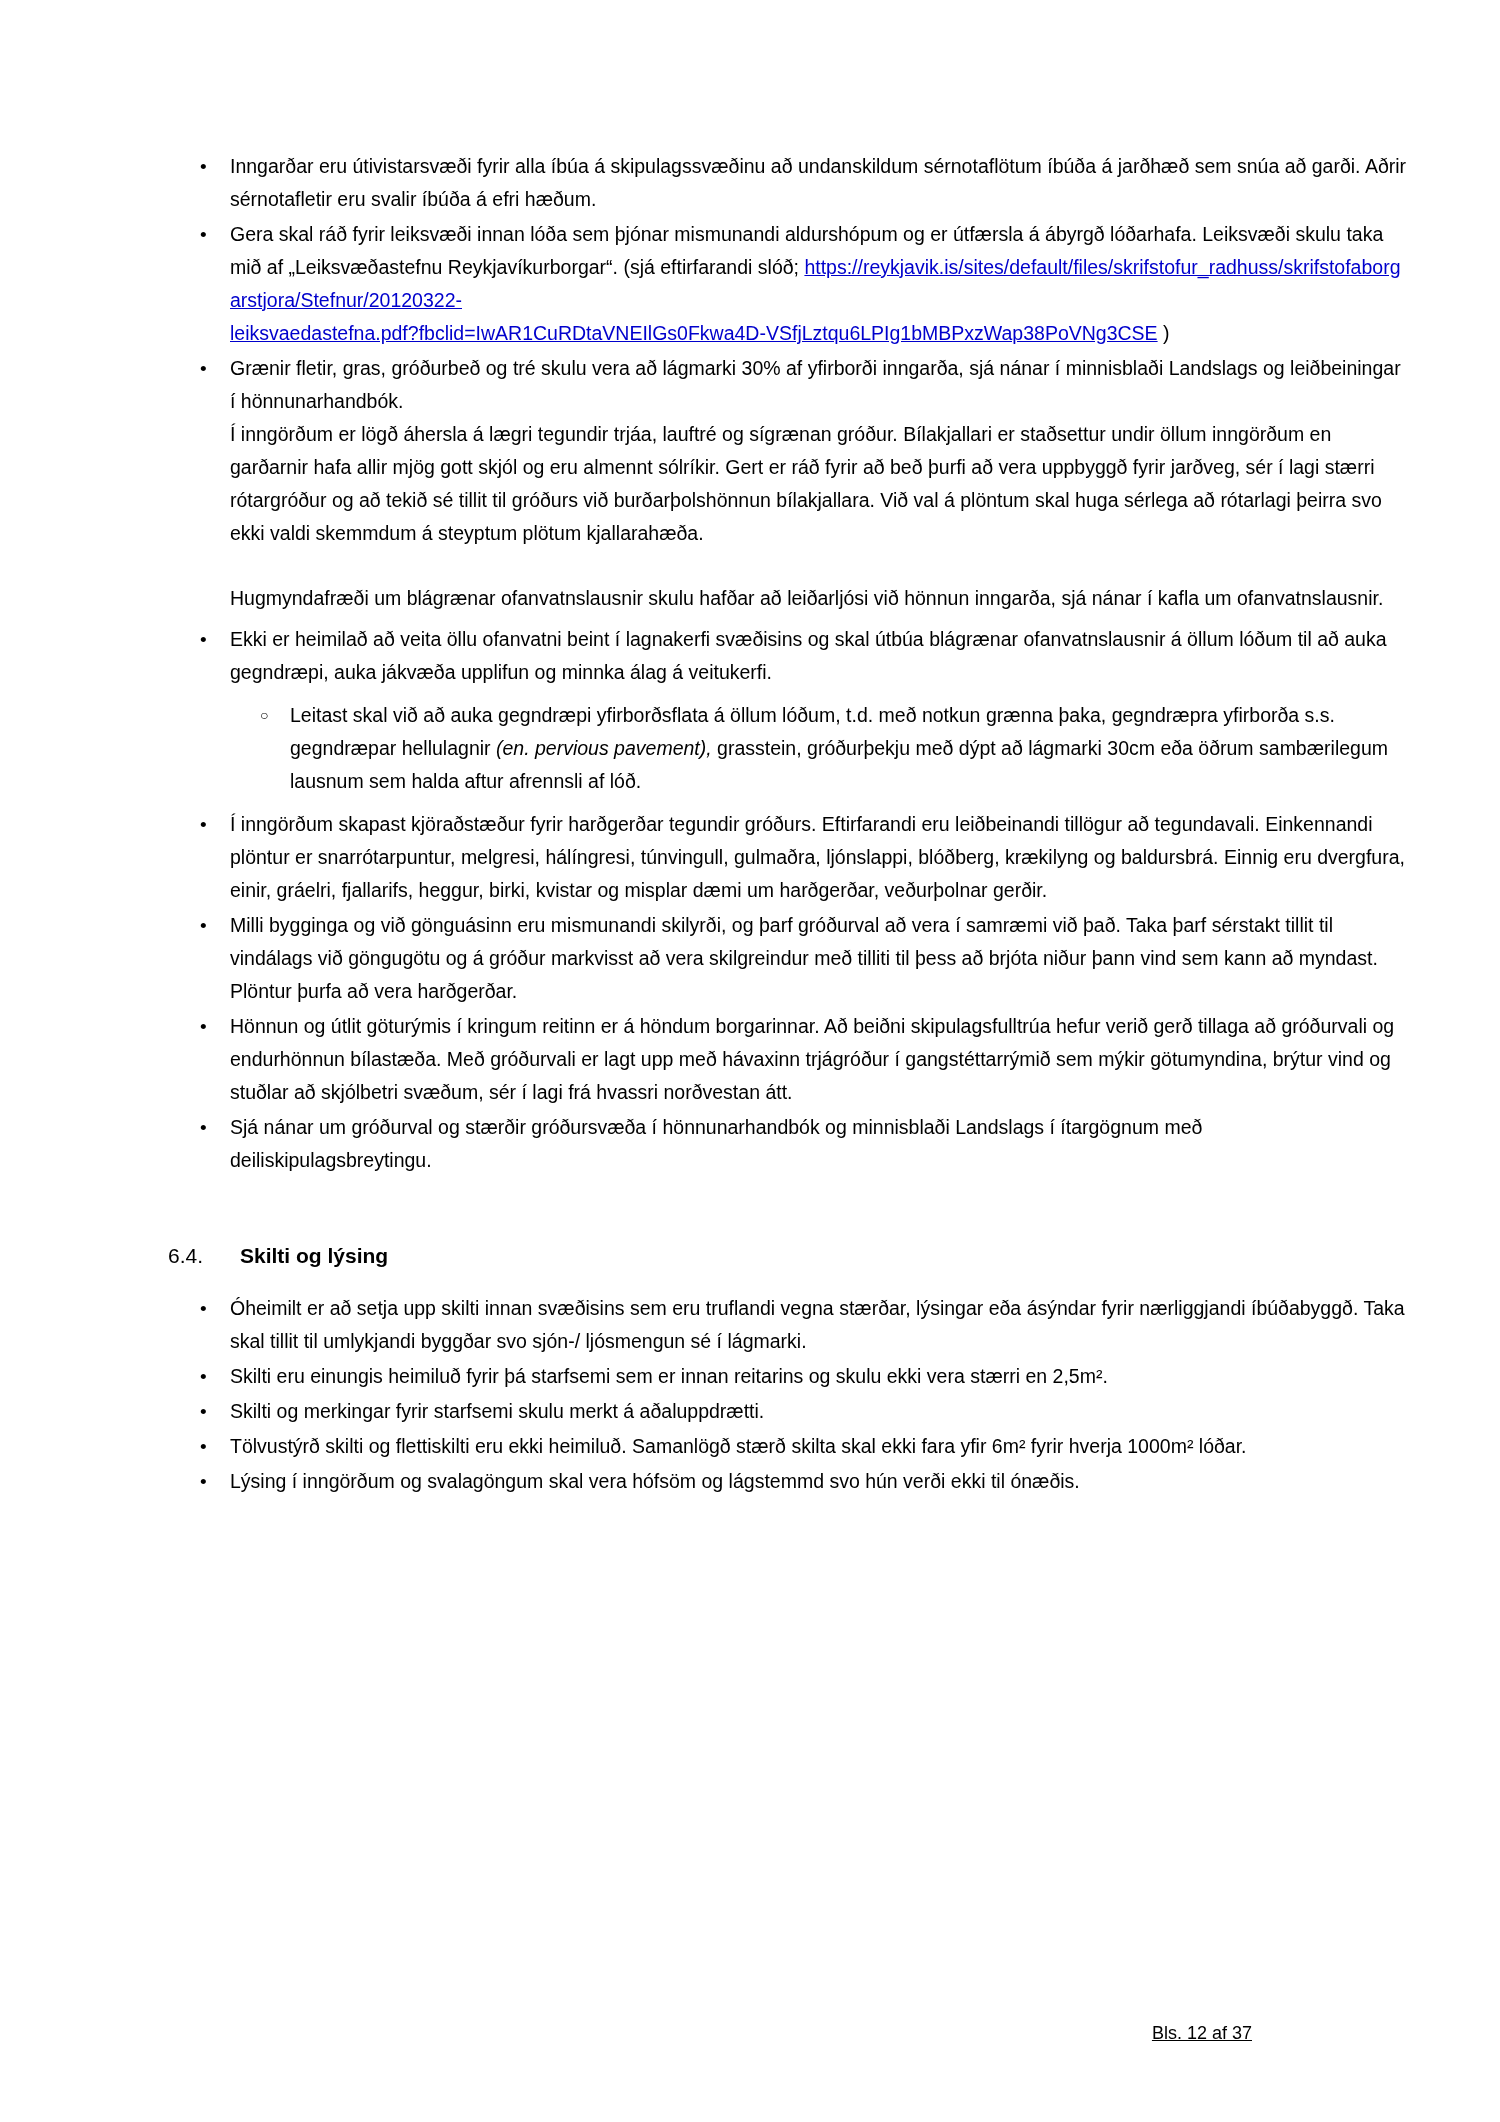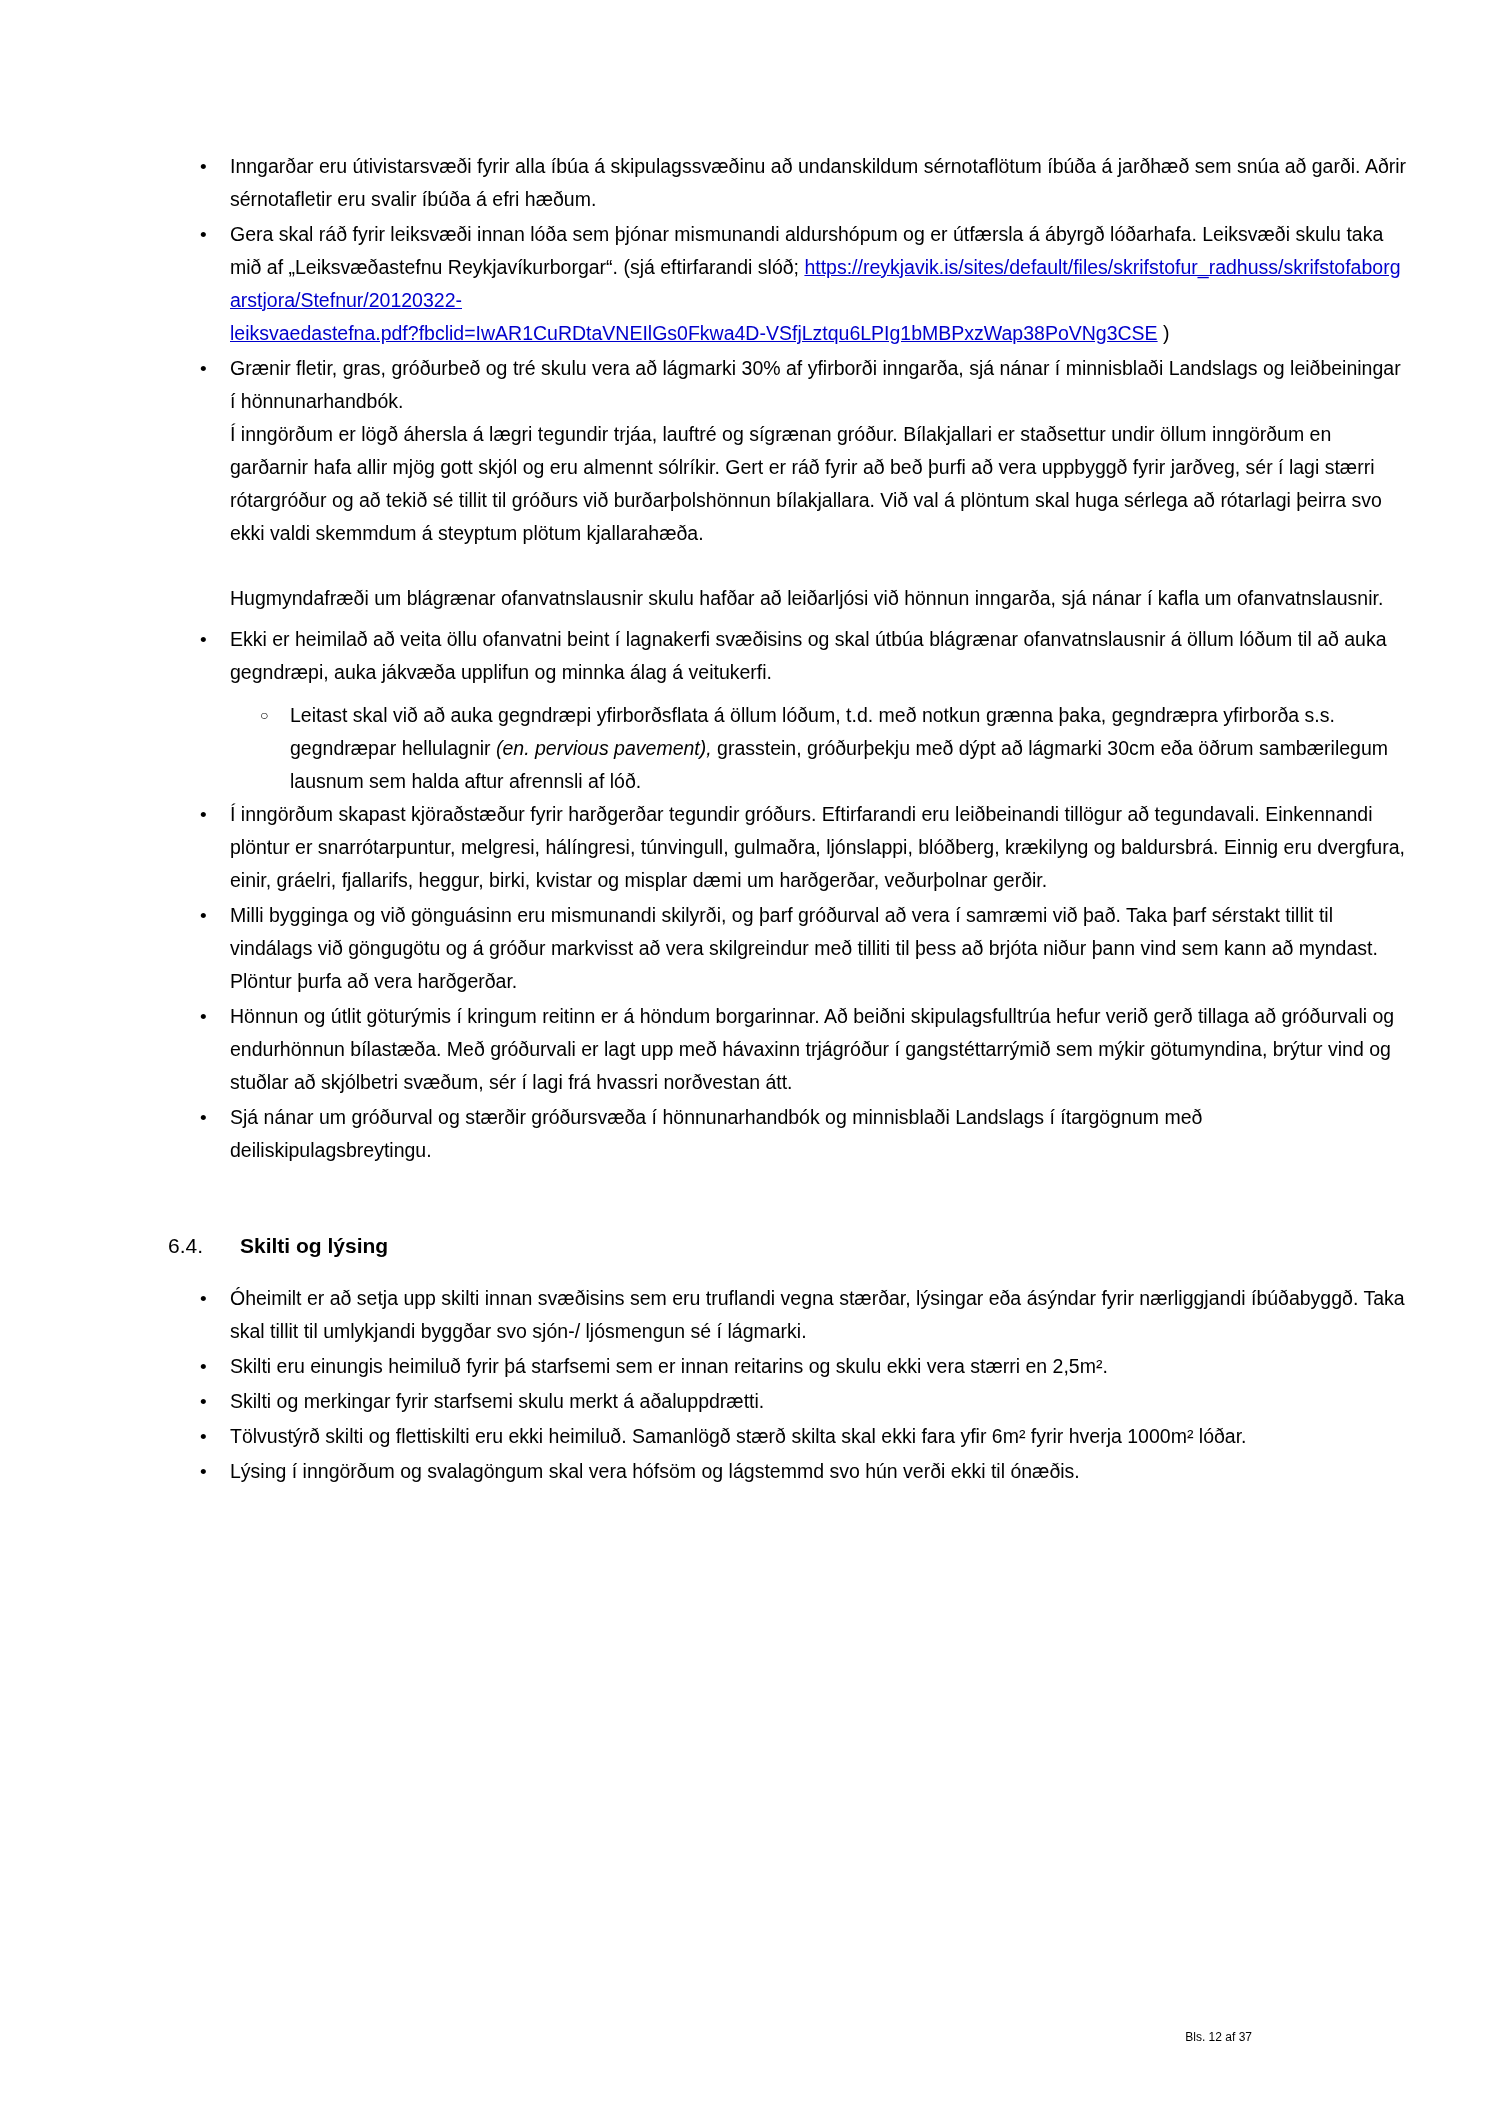--- a/index.html
+++ b/index.html
@@ -42,21 +42,21 @@
     position: absolute;
     left: 32px;
     top: 0;
     font-size: 19px;
     line-height: 33px;
   }
   li.sub {
     position: relative;
     padding-left: 122px;
     margin-top: 10px;
-    margin-bottom: 0;
+    margin-bottom: 10px;
   }
   li.sub::before {
     content: "\25CB";
     position: absolute;
     left: 92px;
     top: 0;
     font-size: 14px;
     line-height: 33px;
   }
   .para-plain {
@@ -85,21 +85,22 @@
     padding-left: 0;
   }
   .section-title {
     font-size: 21px;
     font-weight: bold;
   }
   .footer {
     position: absolute;
     right: 130px;
     bottom: 78px;
-    font-size: 12px;
+    font-size: 18px;
+    text-decoration: underline;
   }
   .tight { margin-bottom: 0; margin-top: 8px; }
 </style>
 </head>
 <body>
 
 <div class="page">
   <div class="content">
 
     <ul class="bullets">

